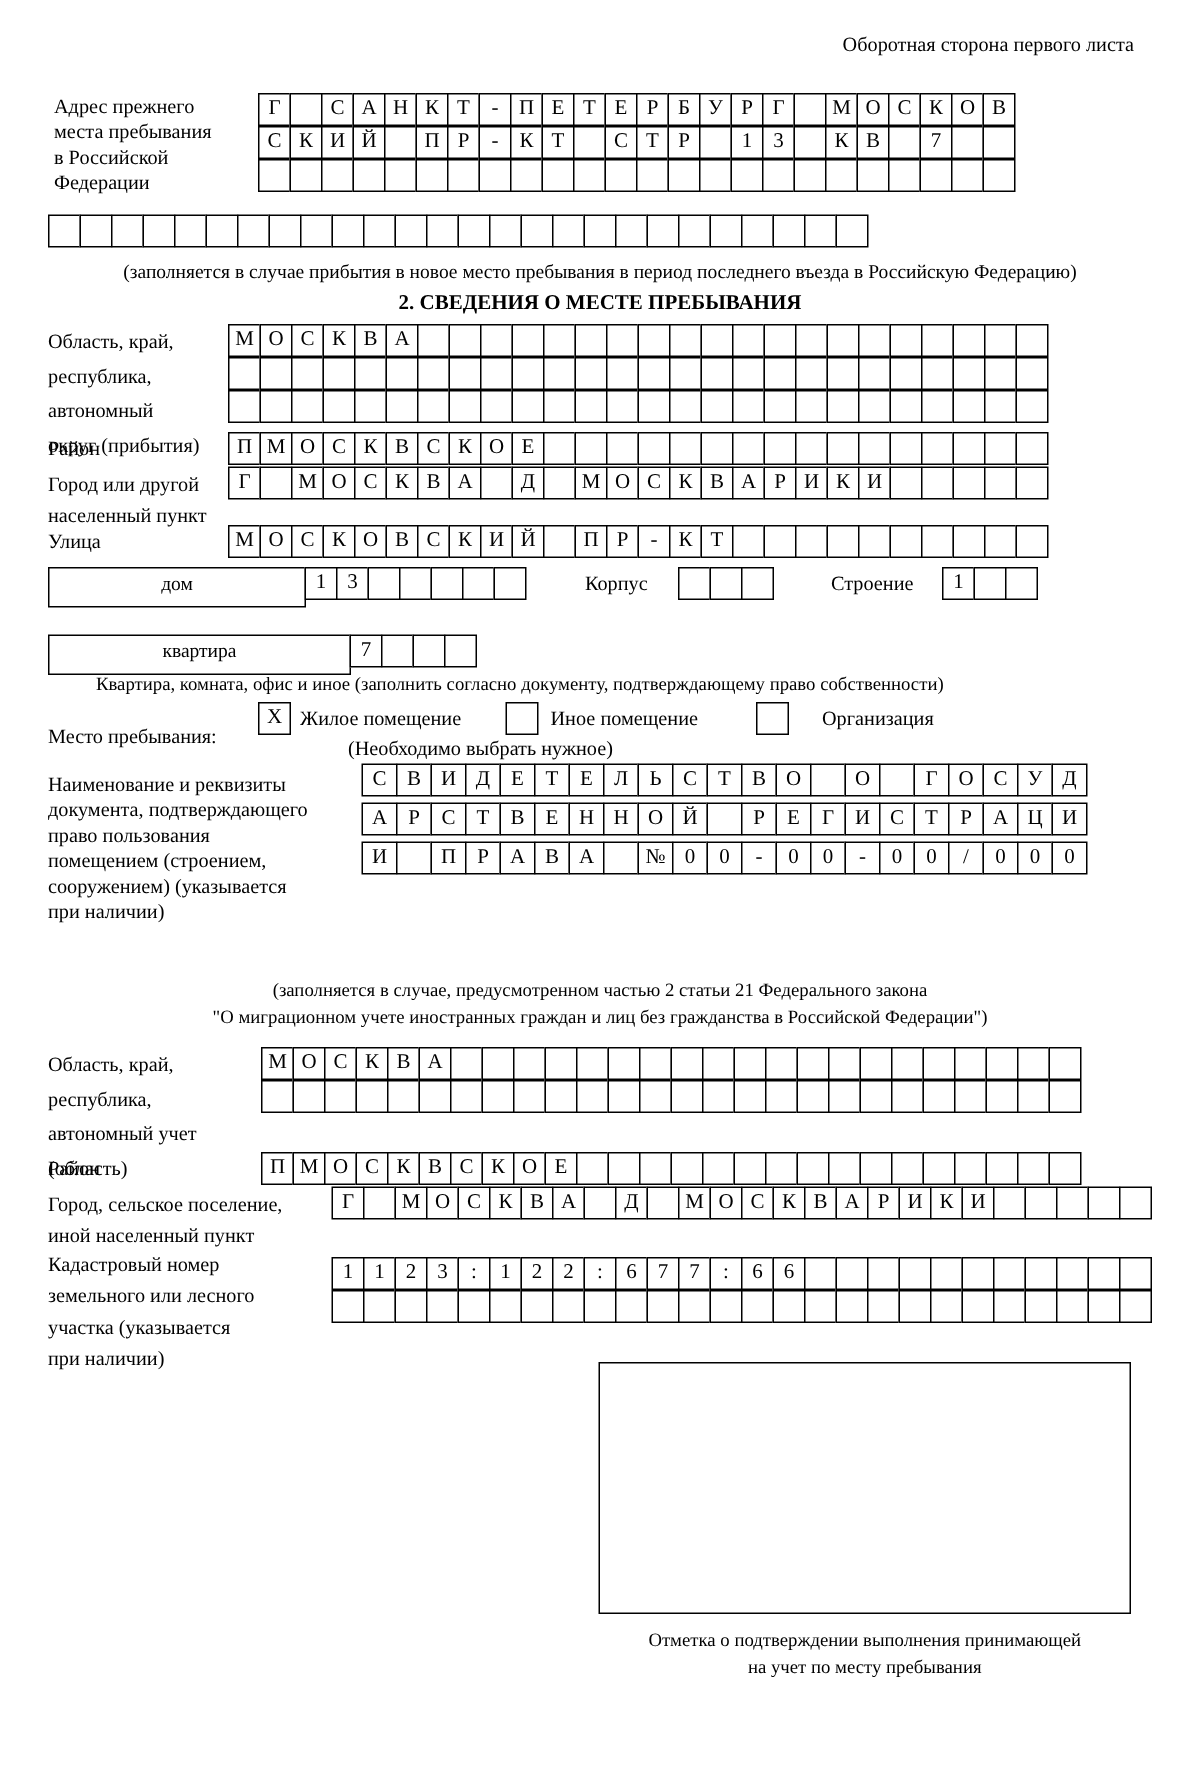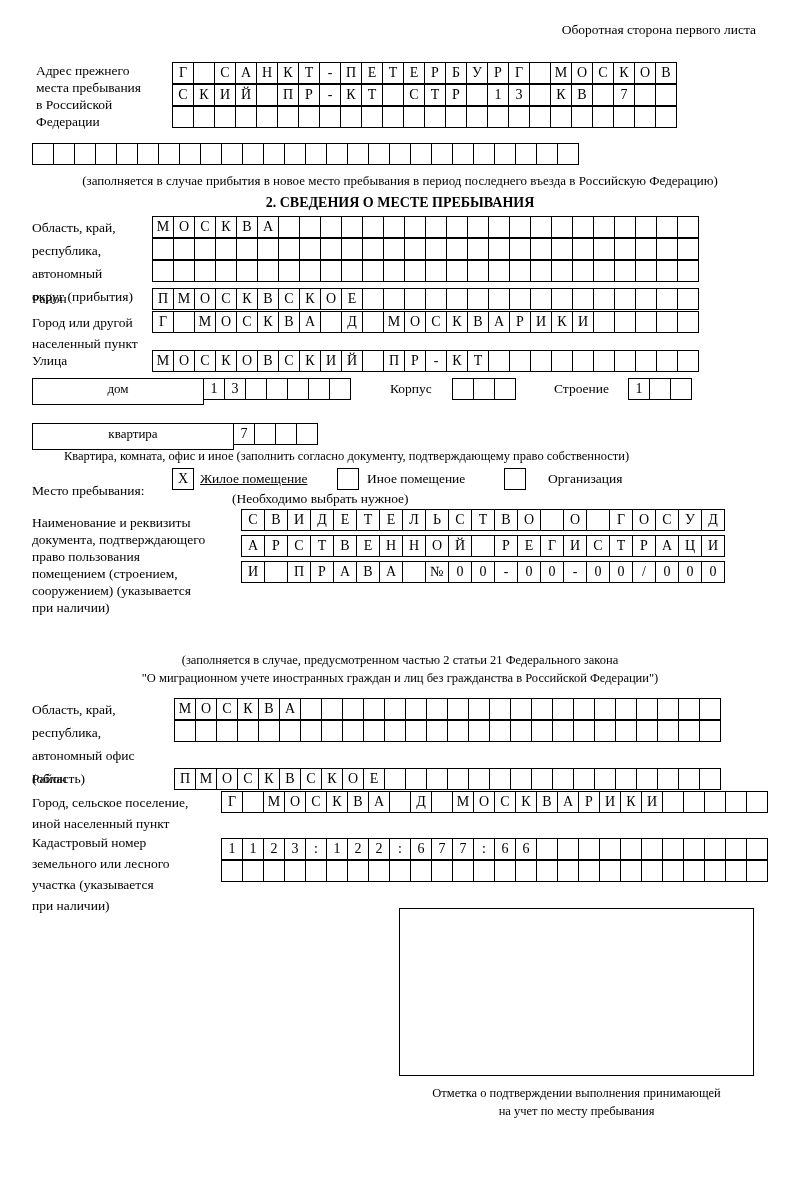--- a/index.html
+++ b/index.html
@@ -427,21 +427,21 @@
       <div class="cell">7</div>
       <div class="cell"></div>
       <div class="cell"></div>
       <div class="cell"></div>
     </div>
 
   <div class="lbl small" style="left:32px; top:448px;margin-left:32px;">Квартира, комната, офис и иное (заполнить согласно документу, подтверждающему право собственности)</div>
 
   <div class="inline-lbl" style="left:32px; top:468px;margin-top:12px;">Место пребывания:</div>
   <div class="chk" style="position:absolute; left:172px; top:468px;">X</div>
-  <div class="inline-lbl" style="left:200px; top:468px;text-decoration:underline;">Жилое помещение</div>
+  <div class="inline-lbl" style="left:200px; top:468px;">Жилое помещение</div>
   <div class="chk" style="position:absolute; left:337px; top:468px;"></div>
   <div class="inline-lbl" style="left:367px; top:468px;">Иное помещение</div>
   <div class="chk" style="position:absolute; left:504px; top:468px;"></div>
   <div class="inline-lbl" style="left:548px; top:468px;">Организация</div>
   <div class="lbl" style="left:232px; top:490px;">(Необходимо выбрать нужное)</div>
 
   <div class="lbl" style="left:32px; top:514px;">
     <div>Наименование и реквизиты</div>
     <div>документа, подтверждающего</div>
     <div>право пользования</div>
@@ -518,21 +518,21 @@
       <div class="cell" style="width: 24px;">0</div>
       <div class="cell" style="width: 24px;">0</div>
     </div>
 
   <div class="center" style="left:0px; top:652px; width:800px; font-size:12.5px;">(заполняется в случае, предусмотренном частью 2 статьи 21 Федерального закона</div>
   <div class="center" style="left:0px; top:670px; width:800px; font-size:12.5px;">"О миграционном учете иностранных граждан и лиц без гражданства в Российской Федерации")</div>
 
   <div class="lbl" style="left:32px; top:698px;">
     <div style="line-height:23px">Область, край,</div>
     <div style="line-height:23px">республика,</div>
-    <div style="line-height:23px">автономный офис</div>
+    <div style="line-height:23px">автономный учет</div>
     <div style="line-height:23px">(область)</div>
   </div>
   <div class="row" id="al-region-1" style="left:174px; top:698px;">
       <div class="cell">М</div>
       <div class="cell">О</div>
       <div class="cell">С</div>
       <div class="cell">К</div>
       <div class="cell">В</div>
       <div class="cell">А</div>
       <div class="cell"></div>

